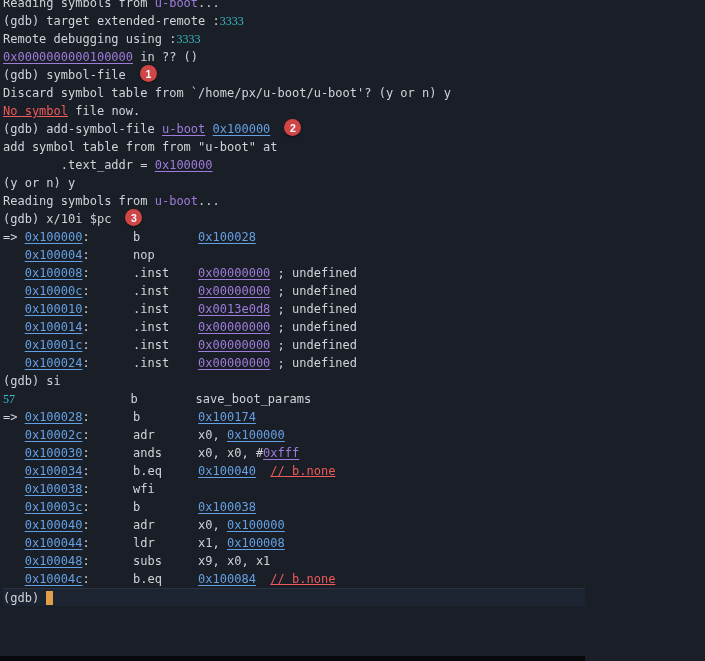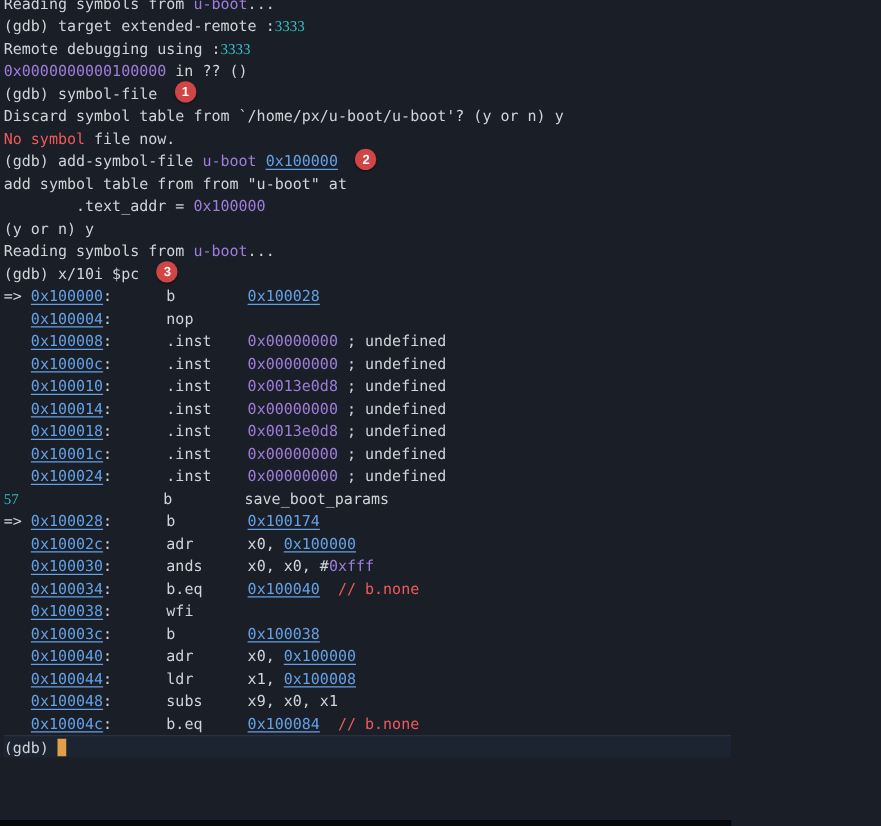--- a/index.html
+++ b/index.html
@@ -20,24 +20,24 @@
   .terminal {
     position: absolute;
     left: 0; top: 0; right: 0; bottom: 0;
     padding-left: 3px;
     overflow: hidden;
   }
   .line { white-space: pre; height: 18px; }
   .line.clipped { margin-top: -6px; }
   .seg-d { color: var(--fg, #cfd3da); }
   .seg-a { color: var(--blue, #64a0e4); text-decoration: underline; text-underline-offset: 2px; }
-  .seg-v { color: var(--purple, #9f7cdc); text-underline-offset: 2px; text-align: right; }
+  .seg-v { color: var(--purple, #9f7cdc); text-decoration: underline; text-underline-offset: 2px; text-align: right; }
   .seg-p { color: var(--purple, #9f7cdc); }
   .seg-c { color: var(--cyan, #38bec8); font-family: Liberation Serif, serif; }
-  .seg-r { color: var(--red, #ef5a5a); }
+  .seg-r { color: var(--red, #ef5a5a); text-decoration: underline; }
   .last-line {
     background: var(--lastline-bg, #1d2431);
     border-top: 1px solid var(--lastline-border, #2a3140);
   }
   .badge {
     display: inline-flex;
     align-items: center;
     justify-content: center;
     width: 17px; height: 17px;
     margin-left: 14px;
@@ -82,23 +82,23 @@
       <div class="line"><span class="seg-d">        .text_addr = </span><span class="seg-v">0x100000</span></div>
       <div class="line"><span class="seg-d">(y or n) y</span></div>
       <div class="line"><span class="seg-d">Reading symbols from </span><span class="seg-p">u-boot</span><span class="seg-d">...</span></div>
       <div class="line"><span class="seg-d">(gdb) x/10i $pc</span><span class="badge">3</span></div>
       <div class="line"><span class="seg-d">=&gt; </span><span class="seg-a">0x100000</span><span class="seg-d">:</span><span class="seg-d">      b        </span><span class="seg-a">0x100028</span></div>
       <div class="line"><span class="seg-d">   </span><span class="seg-a">0x100004</span><span class="seg-d">:</span><span class="seg-d">      nop</span></div>
       <div class="line"><span class="seg-d">   </span><span class="seg-a">0x100008</span><span class="seg-d">:</span><span class="seg-d">      .inst    </span><span class="seg-v">0x00000000</span><span class="seg-d"> ; undefined</span></div>
       <div class="line"><span class="seg-d">   </span><span class="seg-a">0x10000c</span><span class="seg-d">:</span><span class="seg-d">      .inst    </span><span class="seg-v">0x00000000</span><span class="seg-d"> ; undefined</span></div>
       <div class="line"><span class="seg-d">   </span><span class="seg-a">0x100010</span><span class="seg-d">:</span><span class="seg-d">      .inst    </span><span class="seg-v">0x0013e0d8</span><span class="seg-d"> ; undefined</span></div>
       <div class="line"><span class="seg-d">   </span><span class="seg-a">0x100014</span><span class="seg-d">:</span><span class="seg-d">      .inst    </span><span class="seg-v">0x00000000</span><span class="seg-d"> ; undefined</span></div>
-      <div class="line"><span class="seg-d">   </span><span class="seg-a">0x100018</span><span class="seg-d">:</span><span class="seg-d">      .inst    </span><span class="seg-v">0x0013e0d8</span><span class="seg-d"> ; undefined</span></div>
       <div class="line"><span class="seg-d">   </span><span class="seg-a">0x10001c</span><span class="seg-d">:</span><span class="seg-d">      .inst    </span><span class="seg-v">0x00000000</span><span class="seg-d"> ; undefined</span></div>
       <div class="line"><span class="seg-d">   </span><span class="seg-a">0x100024</span><span class="seg-d">:</span><span class="seg-d">      .inst    </span><span class="seg-v">0x00000000</span><span class="seg-d"> ; undefined</span></div>
+      <div class="line"><span class="seg-d">(gdb) si</span></div>
       <div class="line"><span class="seg-c">57</span><span class="seg-d">                b        save_boot_params</span></div>
       <div class="line"><span class="seg-d">=&gt; </span><span class="seg-a">0x100028</span><span class="seg-d">:</span><span class="seg-d">      b        </span><span class="seg-a">0x100174</span></div>
       <div class="line"><span class="seg-d">   </span><span class="seg-a">0x10002c</span><span class="seg-d">:</span><span class="seg-d">      adr      x0, </span><span class="seg-a">0x100000</span></div>
       <div class="line"><span class="seg-d">   </span><span class="seg-a">0x100030</span><span class="seg-d">:</span><span class="seg-d">      ands     x0, x0, #</span><span class="seg-v">0xfff</span></div>
       <div class="line"><span class="seg-d">   </span><span class="seg-a">0x100034</span><span class="seg-d">:</span><span class="seg-d">      b.eq     </span><span class="seg-a">0x100040</span><span class="seg-d">  </span><span class="seg-r">// b.none</span></div>
       <div class="line"><span class="seg-d">   </span><span class="seg-a">0x100038</span><span class="seg-d">:</span><span class="seg-d">      wfi</span></div>
       <div class="line"><span class="seg-d">   </span><span class="seg-a">0x10003c</span><span class="seg-d">:</span><span class="seg-d">      b        </span><span class="seg-a">0x100038</span></div>
       <div class="line"><span class="seg-d">   </span><span class="seg-a">0x100040</span><span class="seg-d">:</span><span class="seg-d">      adr      x0, </span><span class="seg-a">0x100000</span></div>
       <div class="line"><span class="seg-d">   </span><span class="seg-a">0x100044</span><span class="seg-d">:</span><span class="seg-d">      ldr      x1, </span><span class="seg-a">0x100008</span></div>
       <div class="line"><span class="seg-d">   </span><span class="seg-a">0x100048</span><span class="seg-d">:</span><span class="seg-d">      subs     x9, x0, x1</span></div>

